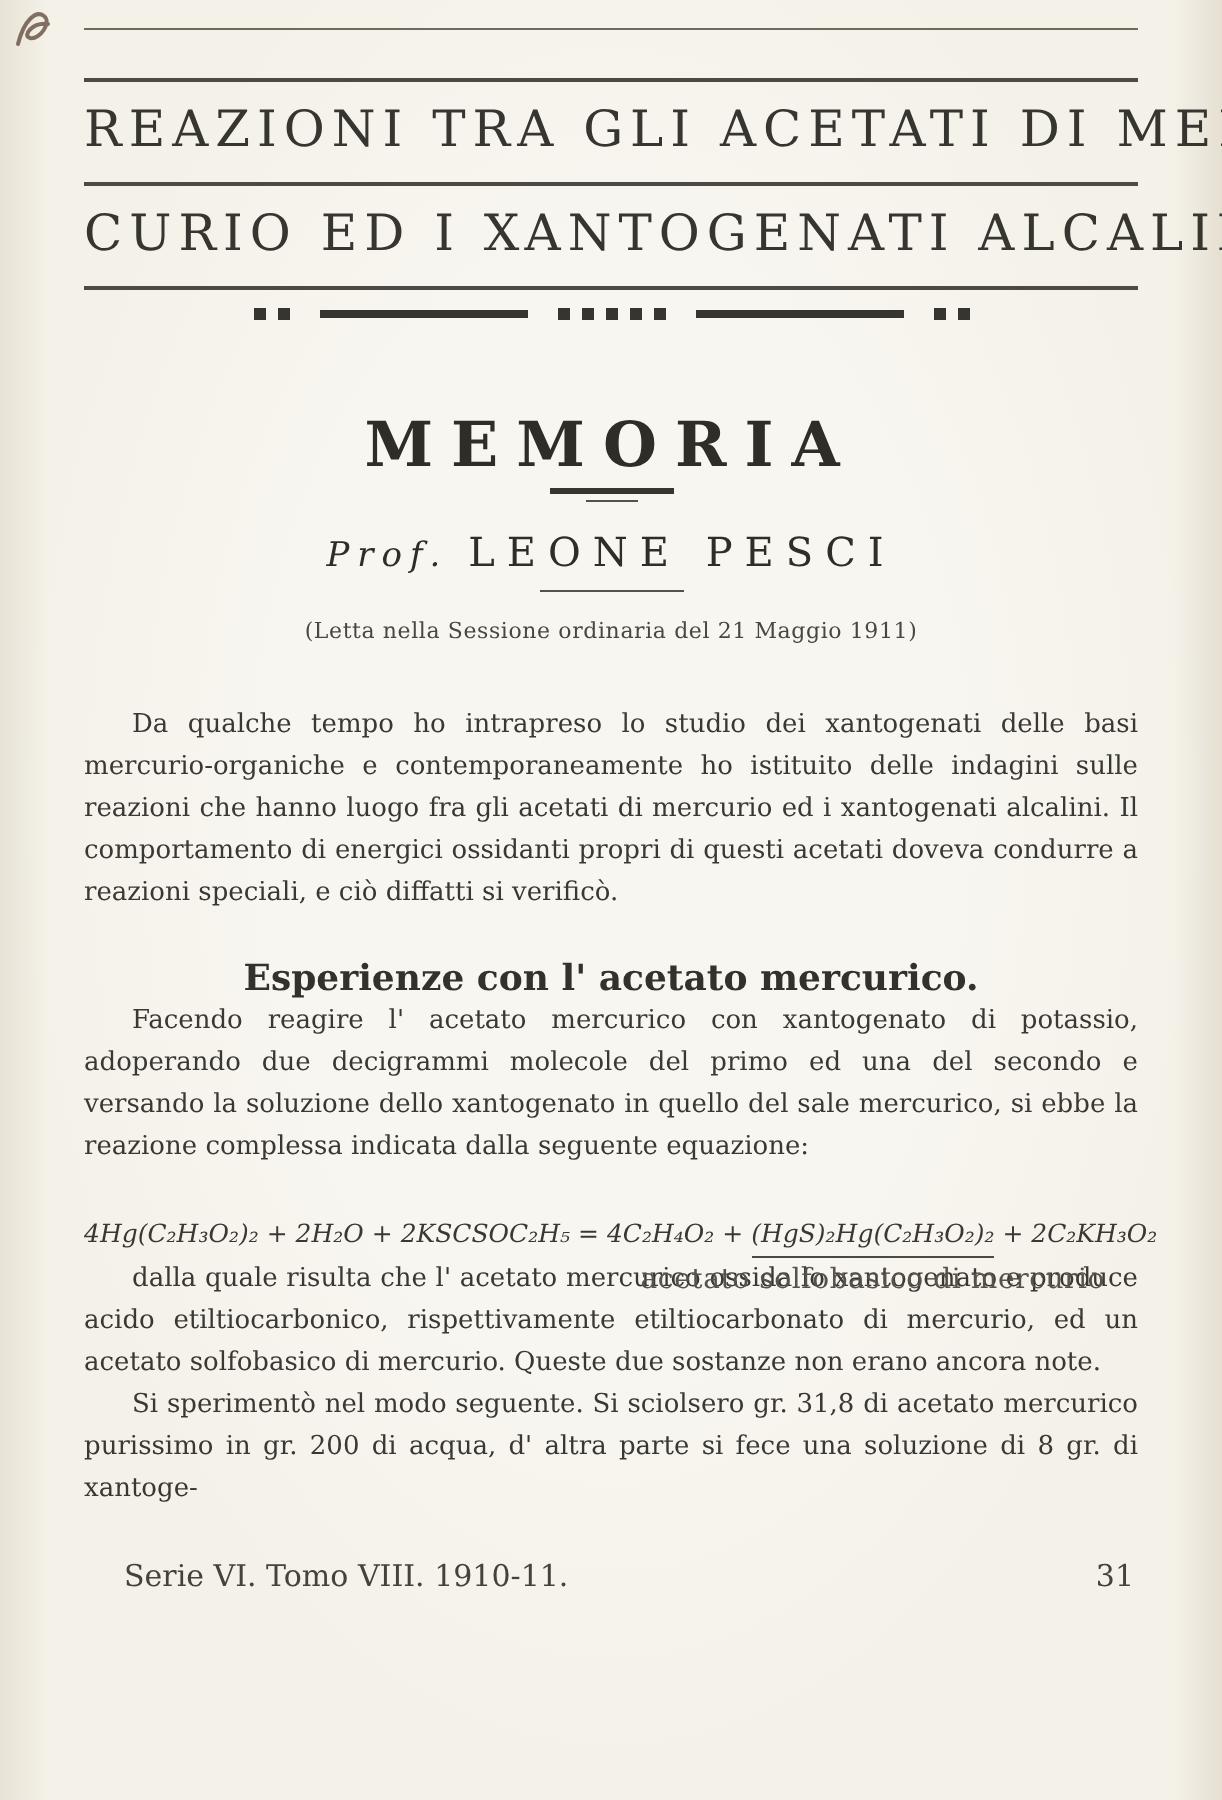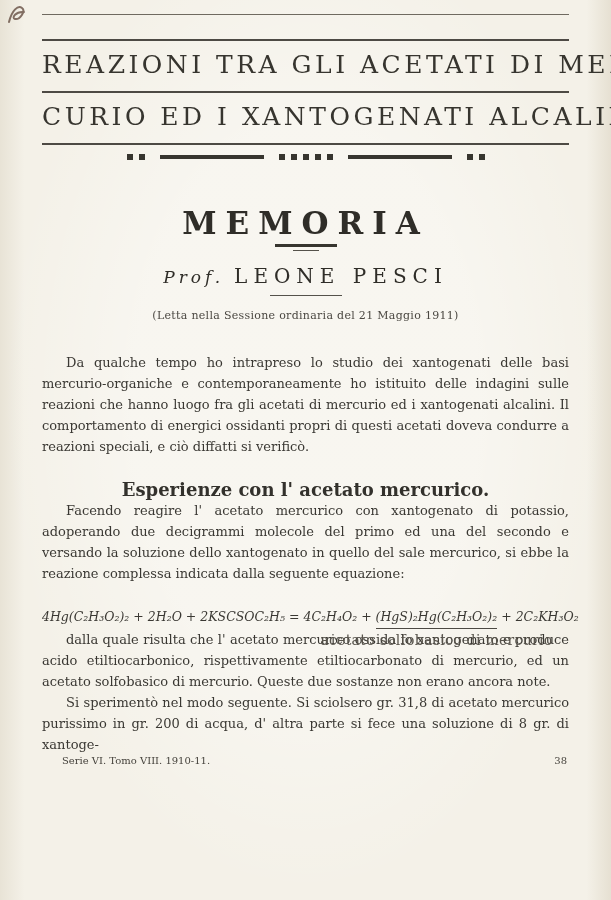--- a/index.html
+++ b/index.html
@@ -119,25 +119,25 @@
     font-size:14px;
     letter-spacing:0.3px;
     color:#57534b;
   }
   .eq-line2 { margin-top:27px; padding-left:128px; }
 
   .para4 { margin-top:44px; }
   .para5 { margin-top:0; }
 
   .footer {
-    margin-top:0;
+    margin-top:24px;
     display:flex;
     justify-content:space-between;
     align-items:baseline;
-    font-size:10px;
+    font-size:15px;
     color:#45423c;
     padding:0 2px 0 20px;
   }
 </style>
 </head>
 <body>
 
 <div class="page">
 
   <svg class="ink-mark" width="34" height="26" viewBox="0 0 34 26">
@@ -192,16 +192,16 @@
         <span>4Hg(C₂H₃O₂)₂ + 2H₂O + 2KSCSOC₂H₅ = 4C₂H₄O₂ + </span><span class="braced"><span>(HgS)₂Hg(C₂H₃O₂)₂</span><span class="eq-label">acetato solfobasico di mercurio</span></span><span> + 2C₂KH₃O₂</span>
       </div>
     </div>
 
     <p class="para4">dalla quale risulta che l' acetato mercurico ossida lo xantogenato e produce acido etiltiocarbonico, rispettivamente etiltiocarbonato di mercurio, ed un acetato solfobasico di mercurio. Queste due sostanze non erano ancora note.</p>
     <p class="para5">Si sperimentò nel modo seguente. Si sciolsero gr. 31,8 di acetato mercurico purissimo in gr. 200 di acqua, d' altra parte si fece una soluzione di 8 gr. di xantoge-</p>
   </div>
 
   <div class="footer">
     <span>Serie VI. Tomo VIII. 1910-11.</span>
-    <span>38</span>
+    <span>31</span>
   </div>
 
 </div>
 
 </body></html>

